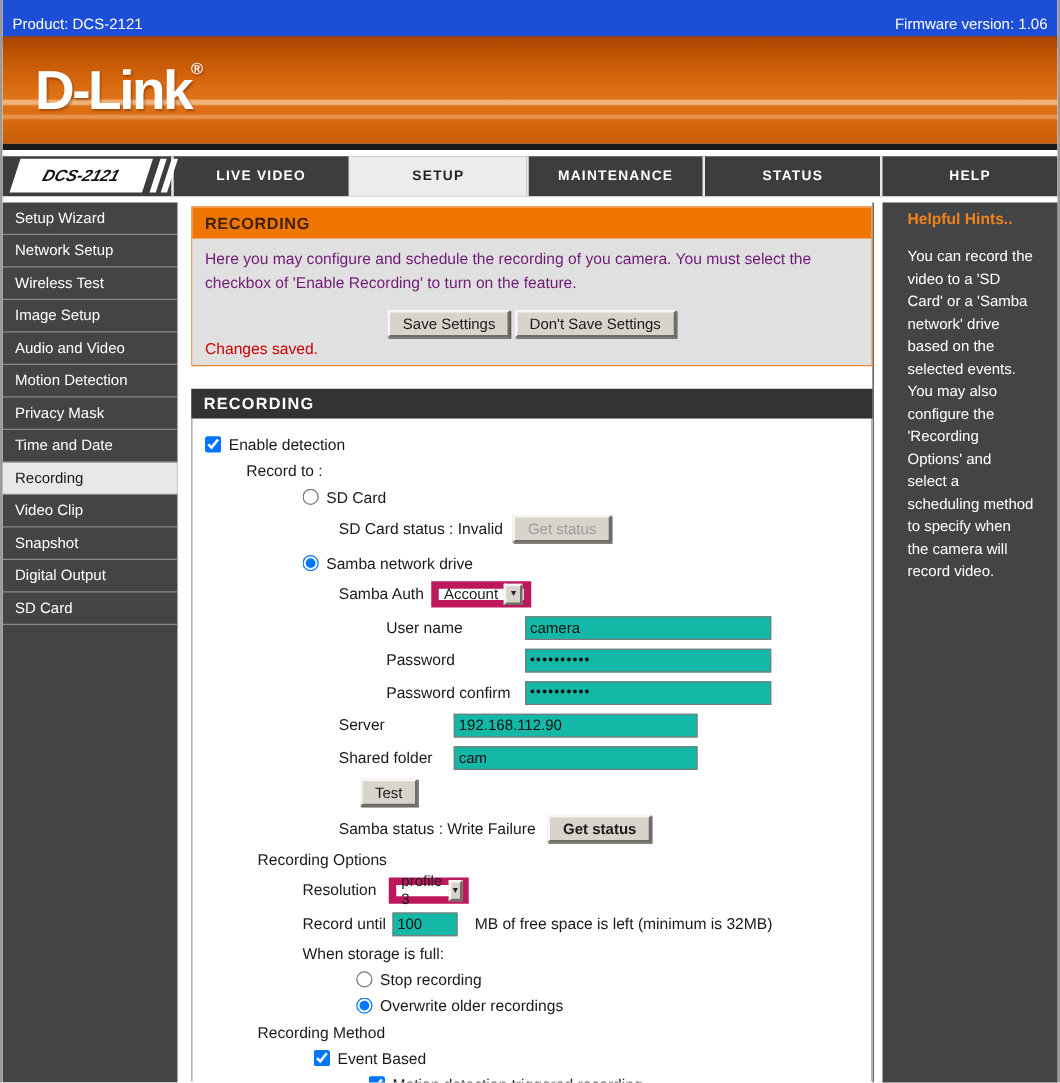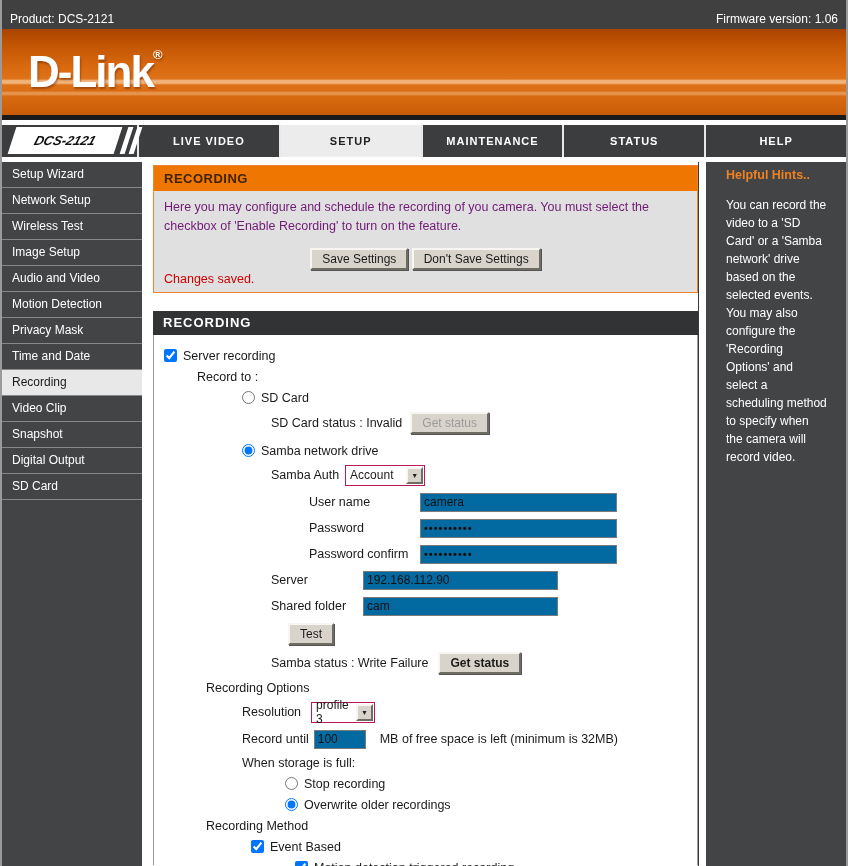--- a/index.html
+++ b/index.html
@@ -6,21 +6,21 @@
   html,body { width:848px; height:866px; overflow:hidden; }
   body {
     font-family:"Liberation Sans", sans-serif;
     font-size:12px; color:#1a1a1a; background:#fff;
     position:relative; border-left:2px solid #9a9a9a; border-right:2px solid #9a9a9a;
   }
 
   
   .top-bar{
     position:absolute; top:0; left:0; width:844px; height:38px;
-    background:#404040; color:#fff;
+    background:#1d4ed8; color:#fff;
     display:flex; justify-content:space-between; align-items:center;
     padding:0 8px; font-size:12px;
   }
 
   
   .banner{
     position:absolute; top:29px; left:0; width:844px; height:91px;
     background:
       linear-gradient(180deg,
         rgba(255,255,255,0) 0%, rgba(255,255,255,0) 58%,
@@ -113,27 +113,27 @@
     border:2px solid; border-color:#f7f6f2 #6f6c64 #6f6c64 #f7f6f2;
     box-shadow:1px 1px 0 #555; cursor:pointer;
   }
   .btn.disabled{ color:#9b9b9b; cursor:default; }
   .btn.bold{ font-weight:bold; }
 
   .row{ display:flex; align-items:center; font-size:12.5px; }
   .row input[type=checkbox], .row input[type=radio]{ margin-right:6px; flex:none; }
   .txt{
     font-family:"Liberation Sans", sans-serif; font-size:12px; height:19px;
-    border:1px solid #7b7b7b; padding:1px 3px; background:#0369a1; color:#111;
+    border:1px solid #7b7b7b; padding:1px 3px; background:#14b8a6; color:#111;
   }
   .dots{ letter-spacing:1px; font-weight:bold; font-size:11px; }
 
   .fake-select{
     display:inline-flex; align-items:center; height:21px;
-    border:1px solid #be185d; background:#fff; cursor:pointer;
+    border:6px solid #be185d; background:#fff; cursor:pointer;
   }
   .fake-select .sel-text{ padding:0 4px; font-size:12px; flex:1; }
   .fake-select .sel-arrow{
     width:17px; height:17px; margin:1px; background:#d8d4cc;
     border:2px solid; border-color:#f7f6f2 #6f6c64 #6f6c64 #f7f6f2;
     display:flex; align-items:center; justify-content:center;
     font-size:7px; color:#222;
   }
 
   
@@ -200,21 +200,21 @@
       <div class="status-msg">Changes saved.</div>
     </div>
   </div>
 
   <div class="box2">
     <div class="box2-header">RECORDING</div>
     <div class="box2-body">
 
       <div class="row ind-10 mb">
         <input type="checkbox" checked="" style="">
-        <span>Server recording</span>
+        <span>Enable detection</span>
       </div>
 
       <div class="row ind-43 mb">
         <span>Record to :</span>
       </div>
 
       <div class="row ind-88 mb">
         <input type="radio" name="recordto" style="">
         <span>SD Card</span>
       </div>

